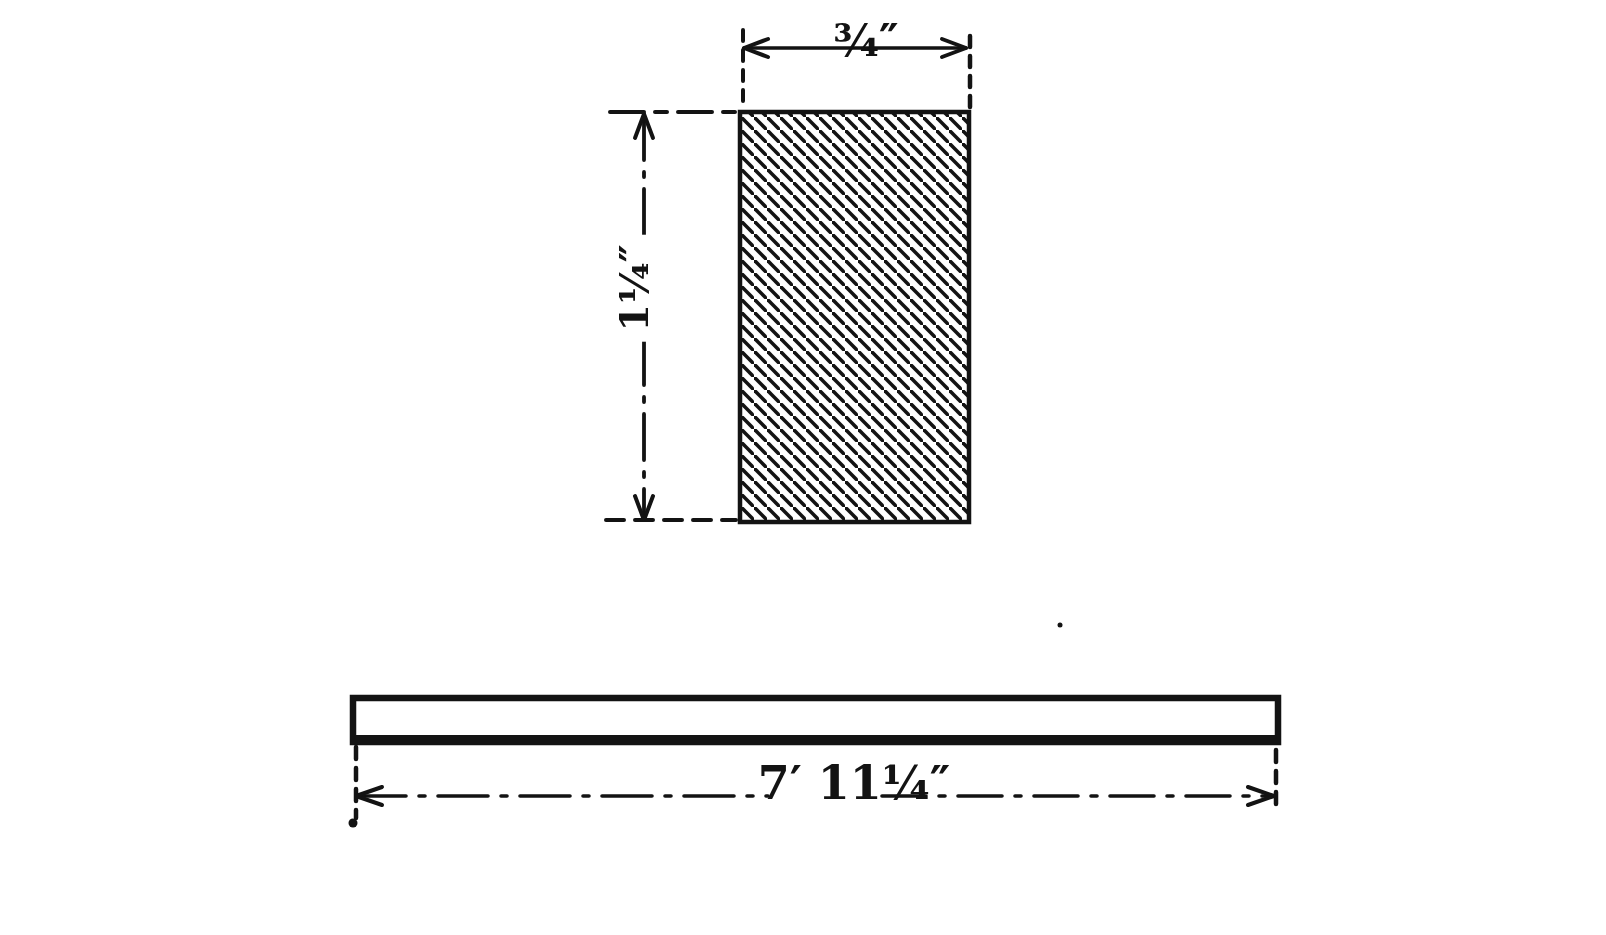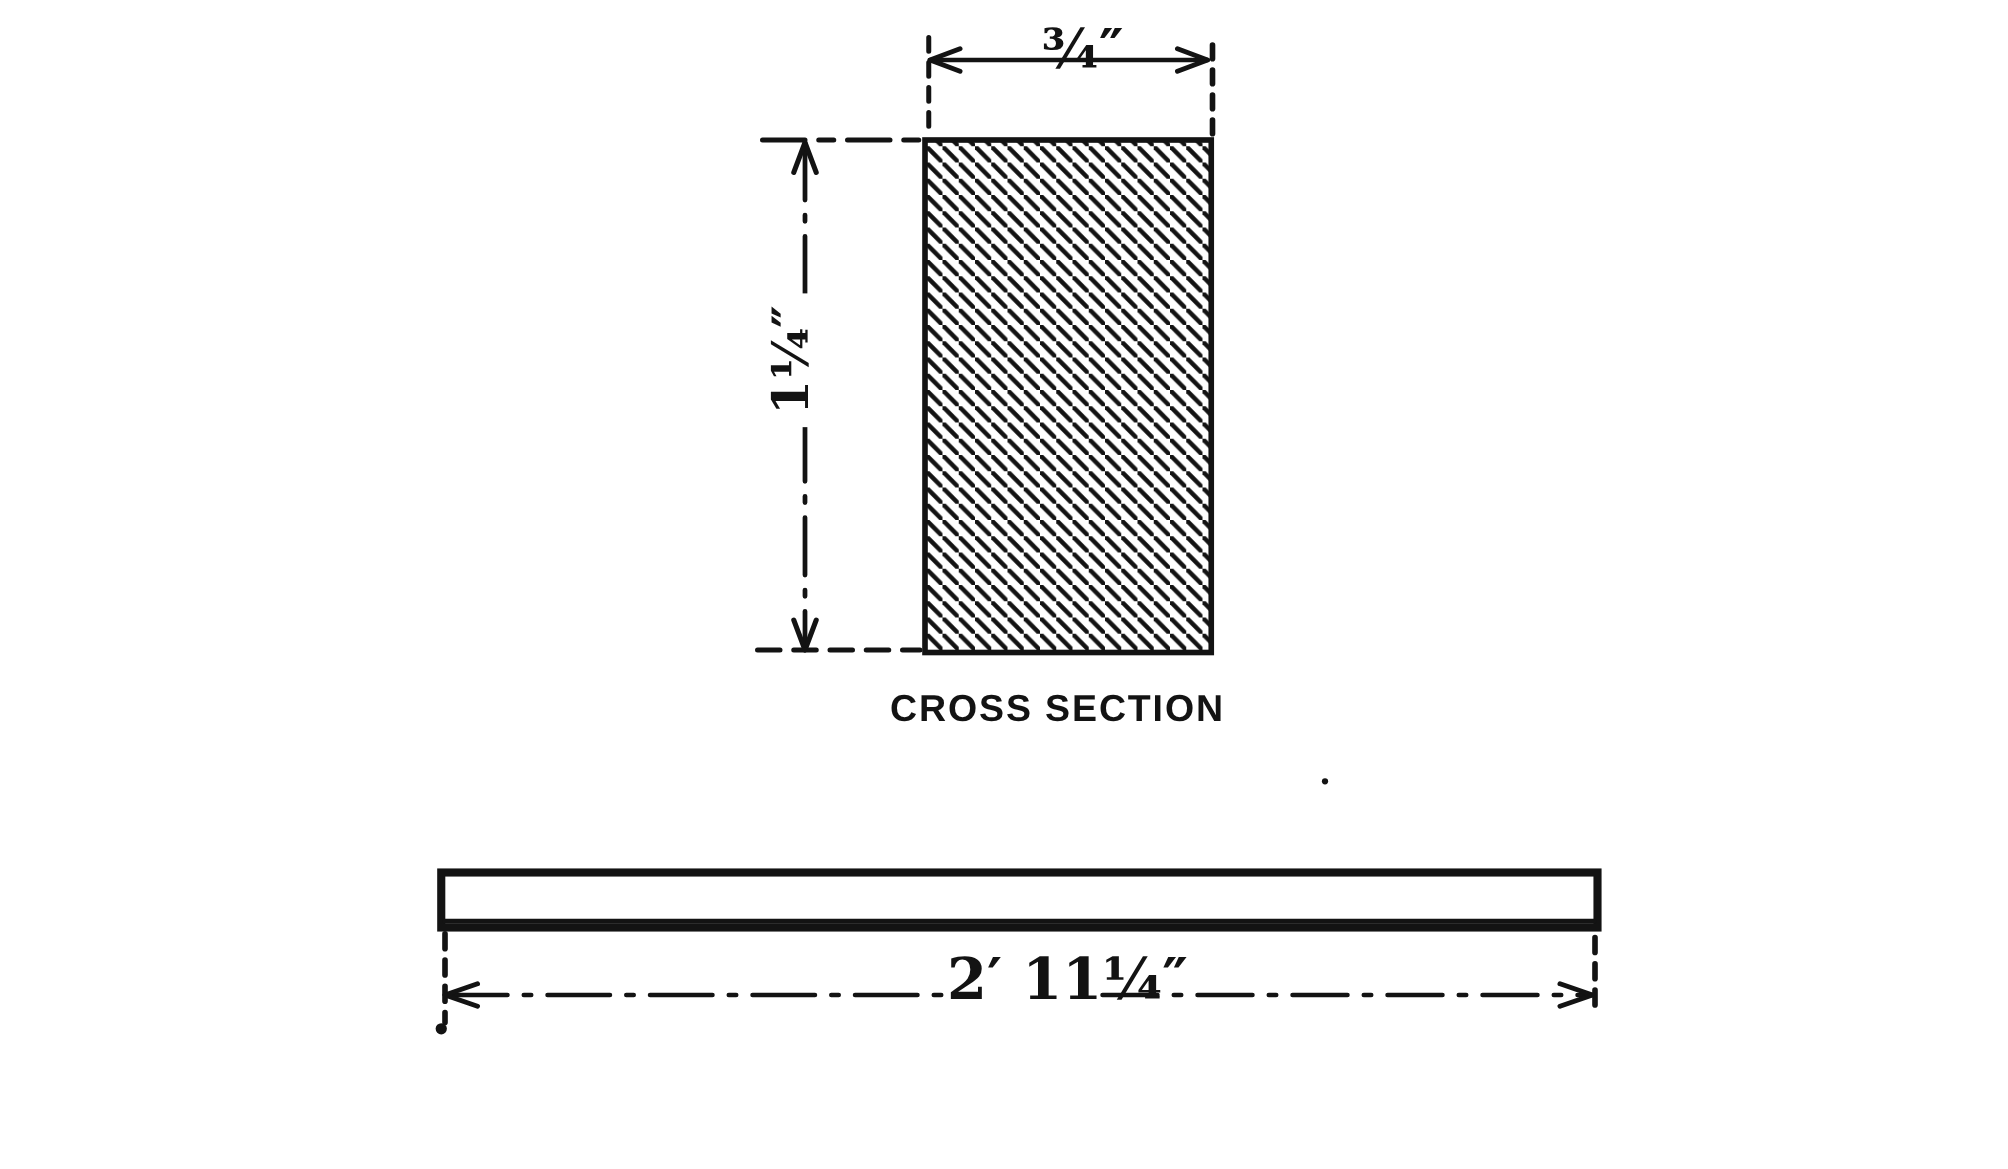--- a/index.html
+++ b/index.html
@@ -122,17 +122,16 @@
         <circle class="spot" cx="353" cy="823" r="4.5"></circle>
         <circle class="spot" cx="1060" cy="625" r="2.5"></circle>
       </g>
     </g>
   </svg>
 
   <div class="label dim-label width-label">¾″</div>
 
   <div class="label dim-label height-label">1¼″</div>
 
-  <div class="label caption">CROSS SECTION</div>
 
-  <div class="label dim-label length-label">2′ 11¼″</div>
+  <div class="label dim-label length-label">7′ 11¼″</div>
 
 </div>
 
 </body></html>

